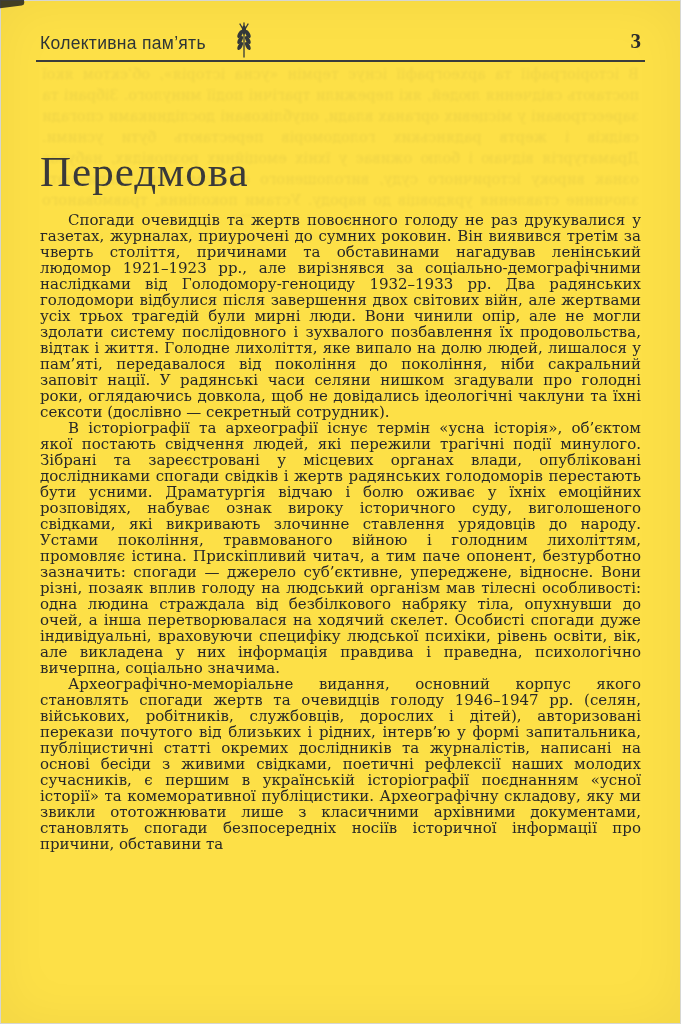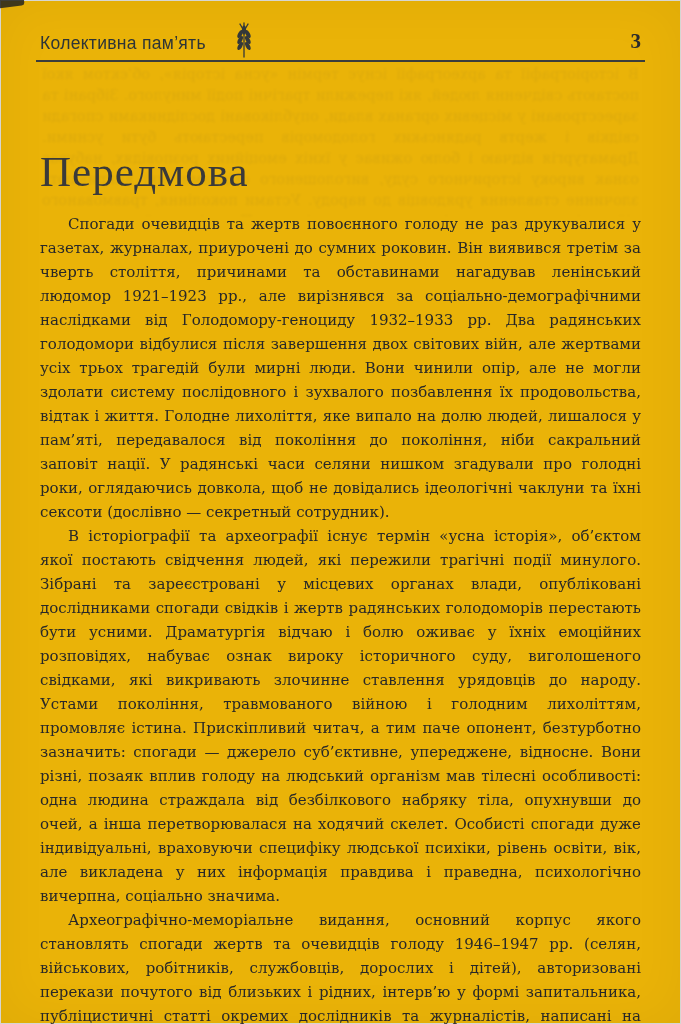--- a/index.html
+++ b/index.html
@@ -5,21 +5,21 @@
   html, body { margin: 0; padding: 0; }
   body {
     background: #dededb;
     font-family: "DejaVu Serif", serif;
   }
   .page {
     position: relative;
     width: 681px;
     height: 1024px;
     margin: 0 auto;
-    background: #eab308;
+    background: #fde047;
     overflow: hidden;
     box-shadow: inset 0 0 0 1px #d6d6d2, inset 0 0 55px rgba(0,0,0,0.05);
   }
   .scan-artifact {
     position: absolute;
     top: -5px; left: -6px;
     width: 30px; height: 12px;
     background: #23231f;
     transform: rotate(-7deg);
     border-radius: 3px;
@@ -89,21 +89,21 @@
     letter-spacing: 1px;
     color: #3a3a3a;
     margin: 86px 0 16px 0;
   }
   .content p {
     margin: 0;
     text-indent: 28px;
     text-align: justify;
     font-family: "DejaVu Serif", serif;
     font-size: 15px;
-    line-height: 24px;
+    line-height: 16px;
     color: #282828;
   }
 </style>
 </head>
 <body>
 
 <div class="page">
 
   <div class="scan-artifact"></div>
 

